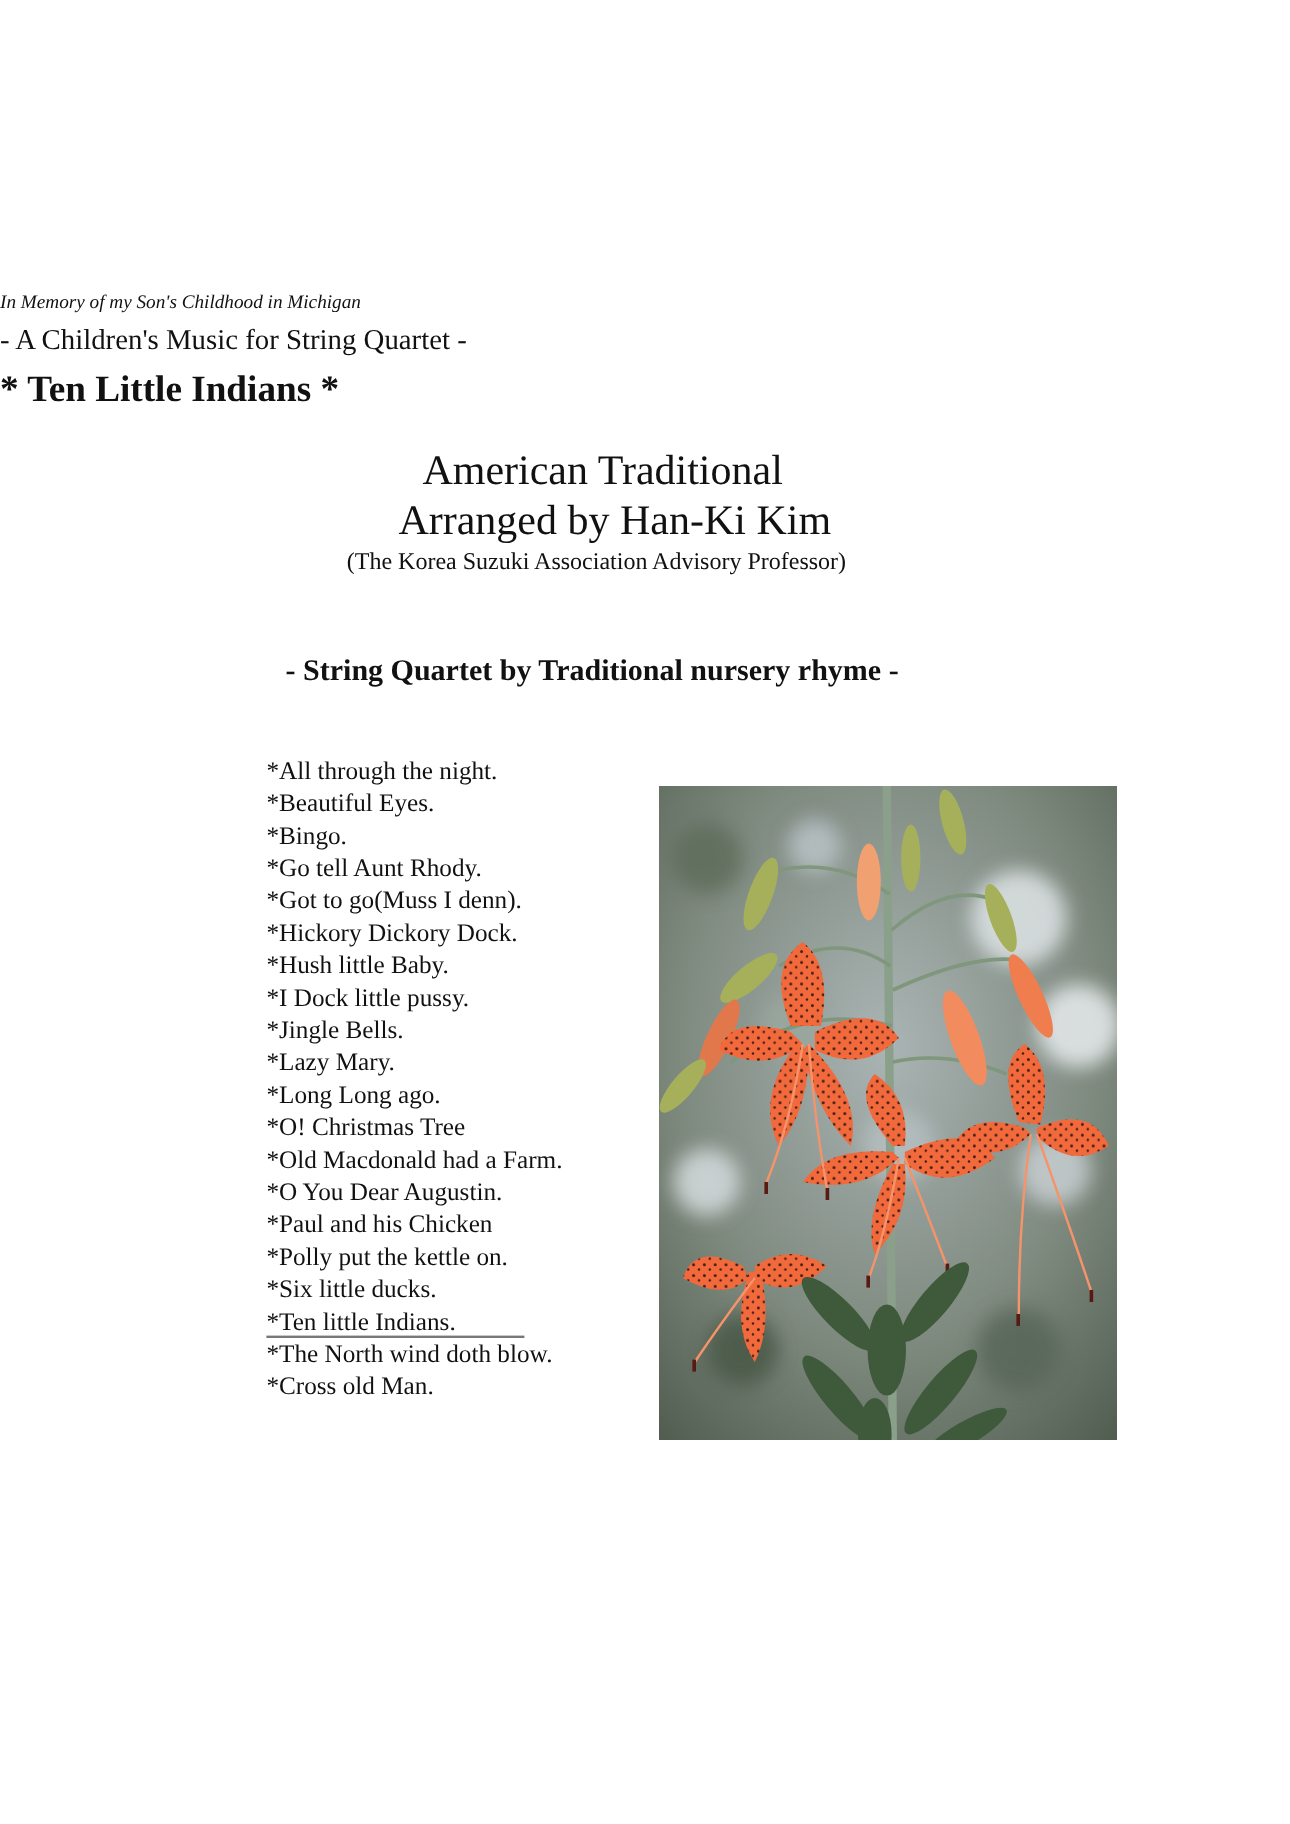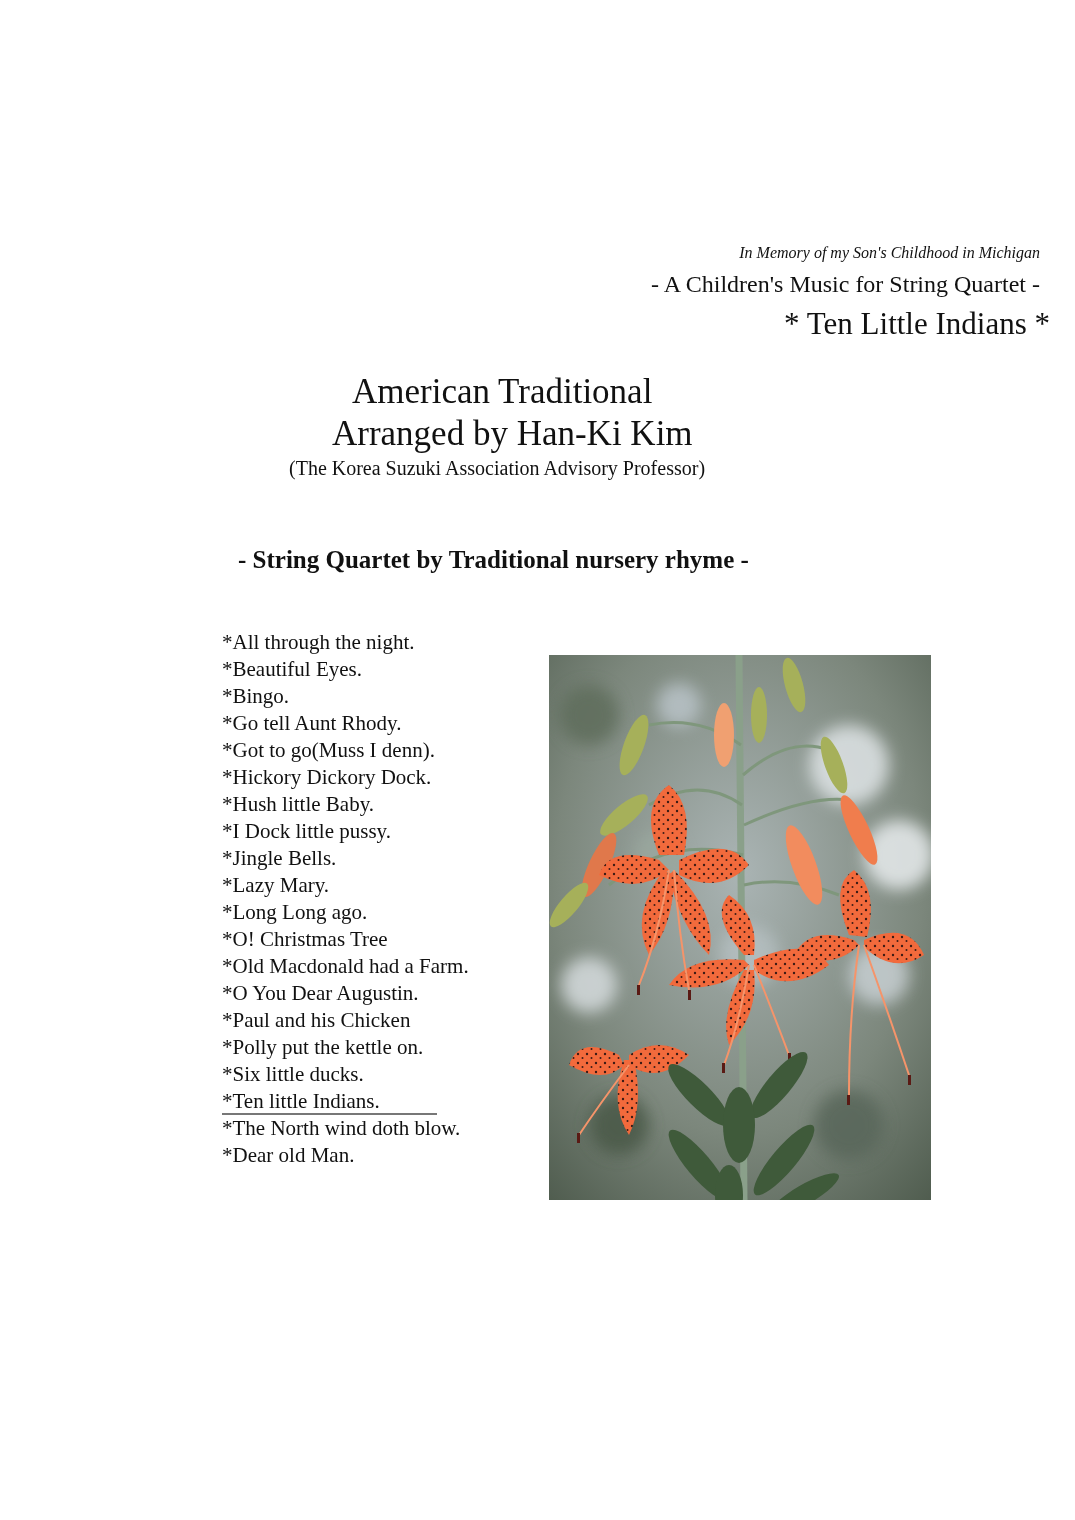--- a/index.html
+++ b/index.html
@@ -13,40 +13,40 @@
       position: relative;
       overflow: hidden;
       font-family: "Liberation Serif", "DejaVu Serif", serif;
       color: #111111;
     }
     .abs { position: absolute; }
     .center-line {
       position: absolute;
       left: 0;
       width: 1075px;
-      text-align: right;
+      text-align: left;
       white-space: nowrap;
     }
     #dedication {
       top: 244px;
       font-style: italic;
       font-size: 16px;
       left: 0;
       width: 1040px;
     }
     #subtitle {
       top: 271px;
       font-size: 24px;
       left: 0;
       width: 1040px;
     }
     #title {
       top: 306px;
       font-size: 31px;
-      font-weight: normal;
+      font-weight: bold;
       left: 0;
       width: 1050px;
     }
     #origin {
       top: 372px;
       font-size: 35px;
       left: 352px;
       width: auto;
       text-align: left;
     }
@@ -135,21 +135,21 @@
   <li>*Lazy Mary.</li>
   <li>*Long Long ago.</li>
   <li>*O! Christmas Tree</li>
   <li>*Old Macdonald had a Farm.</li>
   <li>*O You Dear Augustin.</li>
   <li>*Paul and his Chicken</li>
   <li>*Polly put the kettle on.</li>
   <li>*Six little ducks.</li>
   <li class="current">*Ten little Indians.</li>
   <li>*The North wind doth blow.</li>
-  <li>*Dear old Man.</li>
+  <li>*Cross old Man.</li>
 </ul>
 
 <div id="photo">
   <svg width="382" height="545" viewBox="0 0 382 545" xmlns="http://www.w3.org/2000/svg">
     <defs>
       <radialGradient id="bk" cx="0.5" cy="0.4" r="0.8">
         <stop offset="0" stop-color="#aab4b4"></stop>
         <stop offset="0.6" stop-color="#7c877c"></stop>
         <stop offset="1" stop-color="#4d5a4c"></stop>
       </radialGradient>

